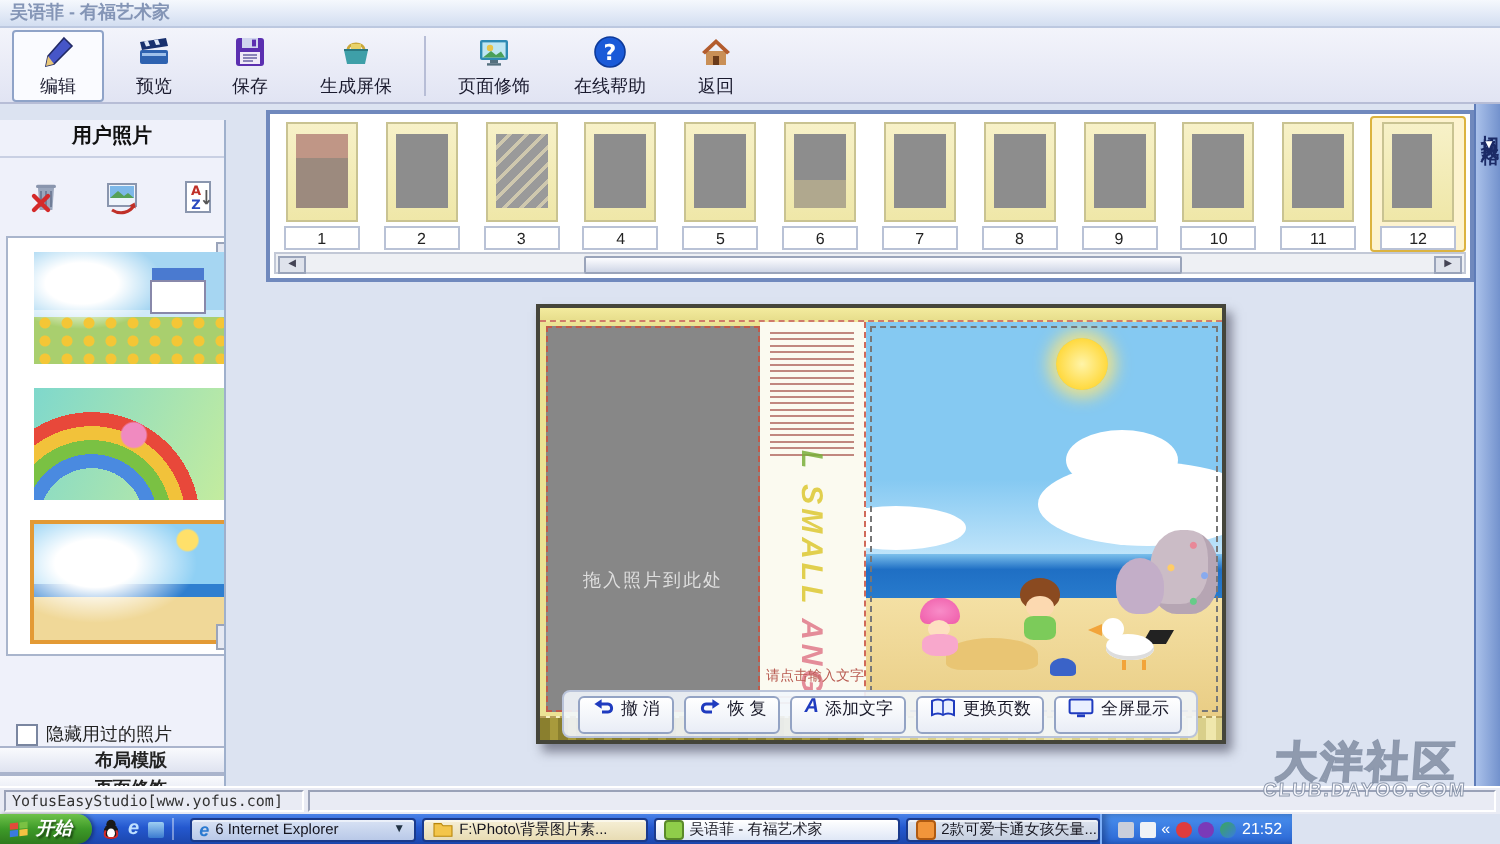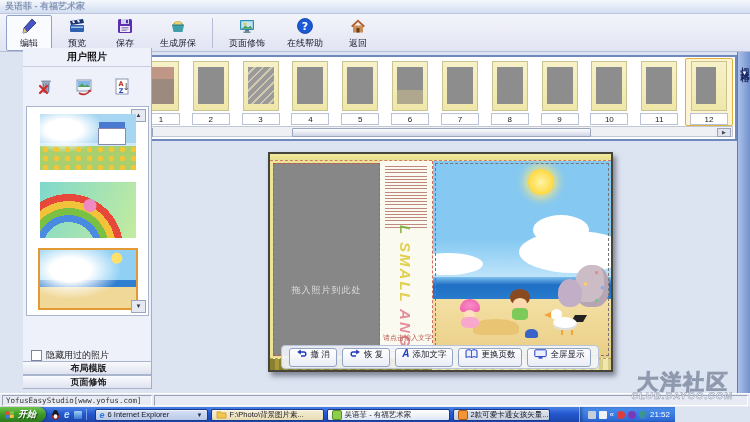--- a/index.html
+++ b/index.html
@@ -17,22 +17,22 @@
     background:linear-gradient(#f3f4fb,#e1e4f3);border-bottom:1px solid #b7bdd6;
     display:flex;align-items:center;padding-left:6px;gap:2px;}
   .tbtn{width:44px;height:34px;display:flex;flex-direction:column;align-items:center;
     justify-content:center;font-size:9px;color:#1a1a2e;border:1px solid transparent;border-radius:2px;}
   .tbtn.wide{width:54px}
   .tbtn.active{background:#fafbff;border:1px solid #8fa3c8;}
   .tlabel{margin-top:1px;white-space:nowrap}
   .tsep{width:1px;height:30px;background:#b7bdd6;margin:0 4px;}
 
   
-  .sidebar{position:absolute;left:0;top:48px;width:129px;height:341px;box-sizing:border-box;
-    background:#eff1fa;border-right:1px solid #9fb0cc;overflow:hidden;margin-left:23px;}
+  .sidebar{position:absolute;left:0;top:60px;width:113px;height:341px;box-sizing:border-box;
+    background:#eff1fa;border-right:1px solid #9fb0cc;overflow:hidden;}
   .sb-header{height:18px;line-height:18px;text-align:center;font-weight:bold;font-size:10px;
     color:#111;border-bottom:1px solid #c9d0e3;}
   .sb-tools{height:38px;display:flex;align-items:center;gap:12px;padding-left:10px;}
   .sb-tool{width:26px;height:26px;display:flex;align-items:center;justify-content:center;}
   .sb-list{position:absolute;left:3px;top:58px;width:123px;height:210px;background:#fff;
     border:1px solid #a9b5cc;box-sizing:border-box;}
   .sb-scrollbtn{position:absolute;right:2px;width:13px;height:11px;background:#e6e9f2;
     border:1px solid #9aa4ba;font-size:6px;text-align:center;line-height:10px;color:#334;}
   .thumb{width:96px;height:56px;margin:7px auto 0;position:relative;overflow:hidden;}
   .thumb.sel{border:2px solid #e39a35;height:58px;}
@@ -179,21 +179,21 @@
 
   
   .statusbar{position:absolute;left:0;top:393px;width:750px;height:14px;box-sizing:border-box;
     background:#e9ebf4;border-top:1px solid #fff;display:flex;gap:2px;padding:1px 2px;}
   .st-cell{border:1px solid;border-color:#9aa2b8 #fff #fff #9aa2b8;background:#e9ebf4;
     font-size:7.5px;font-family:"DejaVu Sans Mono",monospace;color:#333;line-height:9px;
     padding:0 3px;white-space:nowrap;box-sizing:border-box;}
   .st-first{width:150px}.st-rest{flex:1}
 
   
-  .taskbar{position:absolute;left:0;top:407px;width:675px;height:15px;
+  .taskbar{position:absolute;left:0;top:407px;width:606px;height:15px;
     background:linear-gradient(#4a82e8,#2458cf 45%,#1c46ac);display:flex;align-items:center;}
   .start{height:15px;flex:none;padding:0 10px 0 4px;border-radius:0 8px 8px 0;
     background:linear-gradient(#6fc24a,#3d9a28 50%,#2f7a1e);display:flex;align-items:center;gap:3px;
     color:#fff;font-weight:bold;font-style:italic;font-size:9px;
     text-shadow:1px 1px 1px rgba(0,0,0,.5);box-shadow:1px 0 2px rgba(0,0,0,.4);box-sizing:border-box;}
   .ql{display:flex;align-items:center;gap:4px;padding:0 5px;}
   .ie-e{color:#bfe0ff;font-style:italic;font-weight:bold;font-size:10px;line-height:10px;}
   .task .ie-e{color:#2a7ad0;font-size:9px;}
   .ql-div{width:1px;height:11px;background:rgba(255,255,255,.4);}
   .tasks{display:flex;align-items:center;gap:3px;padding-left:3px;}

